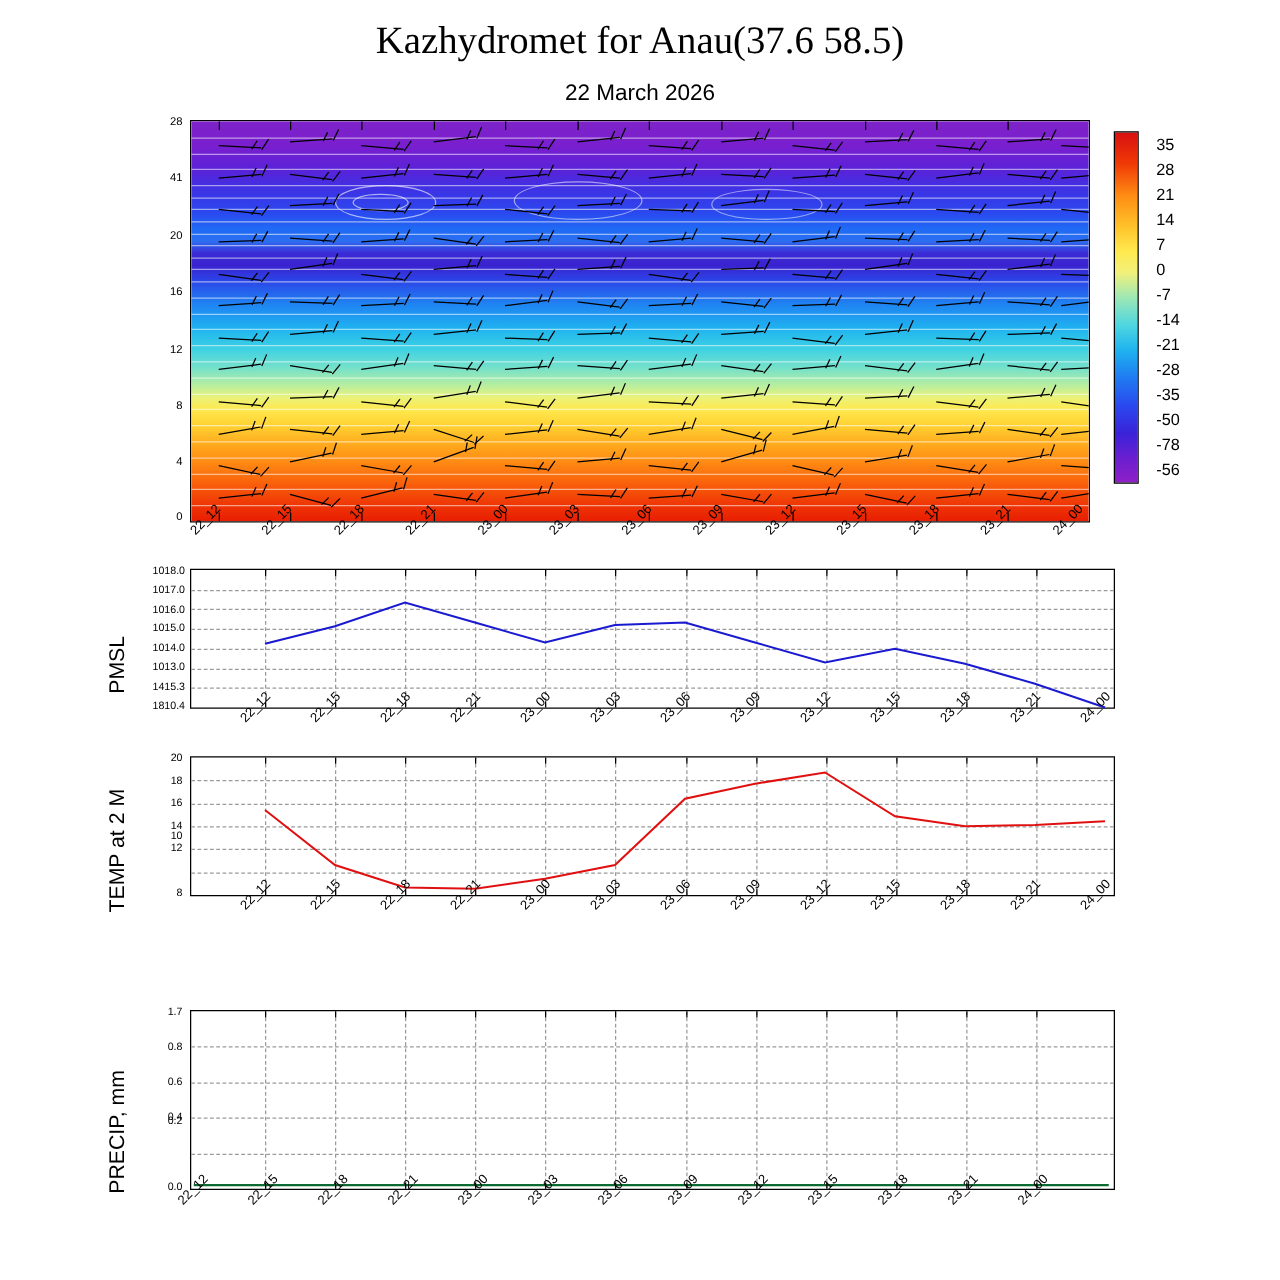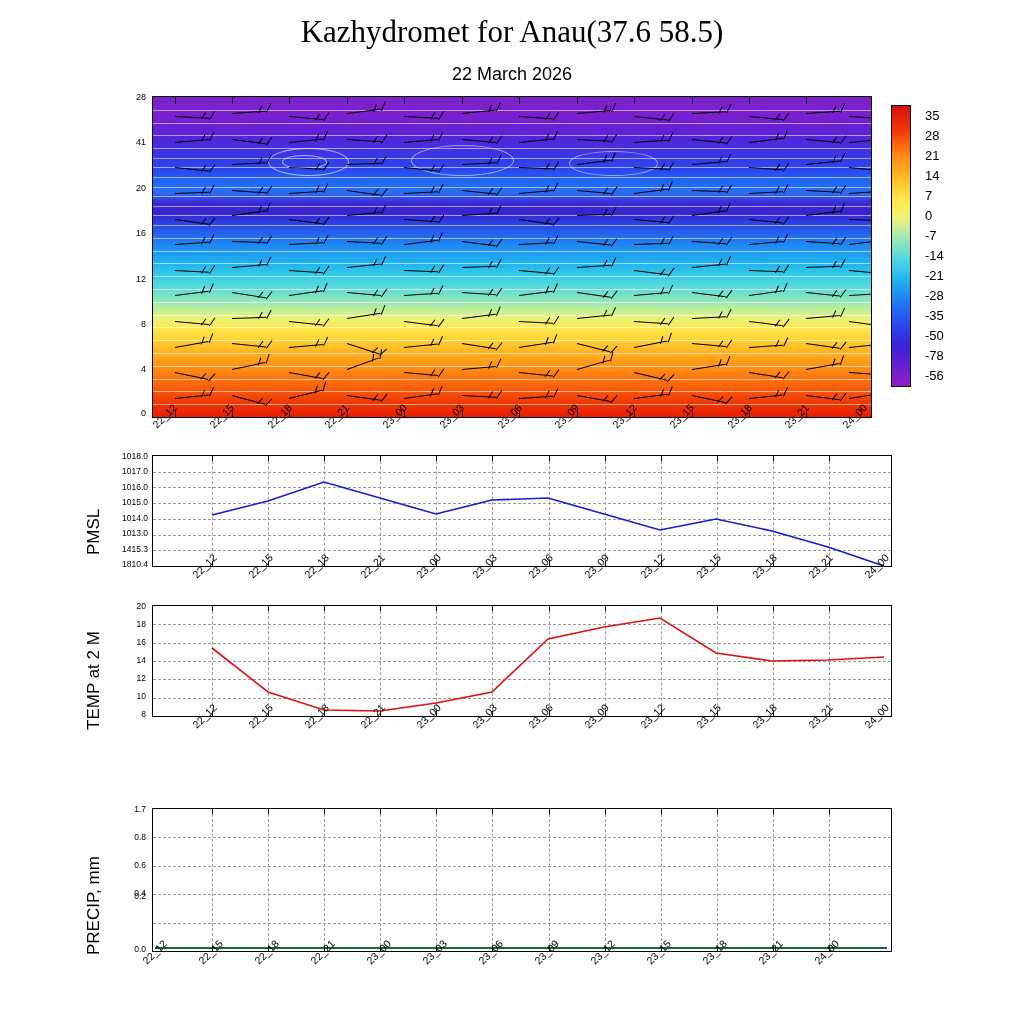--- a/index.html
+++ b/index.html
@@ -523,21 +523,21 @@
     <div class="tickt" style="left:76.4%"></div>
   <div class="tickt" style="left:84.0%"></div>
     <div class="tickt" style="left:91.6%"></div>
 </div>
 <div class="abs vtitle" style="left:84px;top:730px">TEMP at 2 M</div>
 <div class="abs ylab2" style="left:112px;top:601px;width:34px">20</div>
 <div class="abs ylab2" style="left:112px;top:619px;width:34px">18</div>
 <div class="abs ylab2" style="left:112px;top:637px;width:34px">16</div>
 <div class="abs ylab2" style="left:112px;top:655px;width:34px">14</div>
 <div class="abs ylab2" style="left:112px;top:673px;width:34px">12</div>
-<div class="abs ylab2" style="left:112px;top:691px;width:34px">10</div>
+<div class="abs ylab2" style="left:112px;top:663px;width:34px">10</div>
 <div class="abs ylab2" style="left:112px;top:709px;width:34px">8</div>
 
 <div class="abs xtick" style="left:190px;top:722px">22_12</div>
 <div class="abs xtick" style="left:246px;top:722px">22_15</div>
 <div class="abs xtick" style="left:302px;top:722px">22_18</div>
 <div class="abs xtick" style="left:358px;top:722px">22_21</div>
 <div class="abs xtick" style="left:414px;top:722px">23_00</div>
 <div class="abs xtick" style="left:470px;top:722px">23_03</div>
 <div class="abs xtick" style="left:526px;top:722px">23_06</div>
 <div class="abs xtick" style="left:582px;top:722px">23_09</div>

